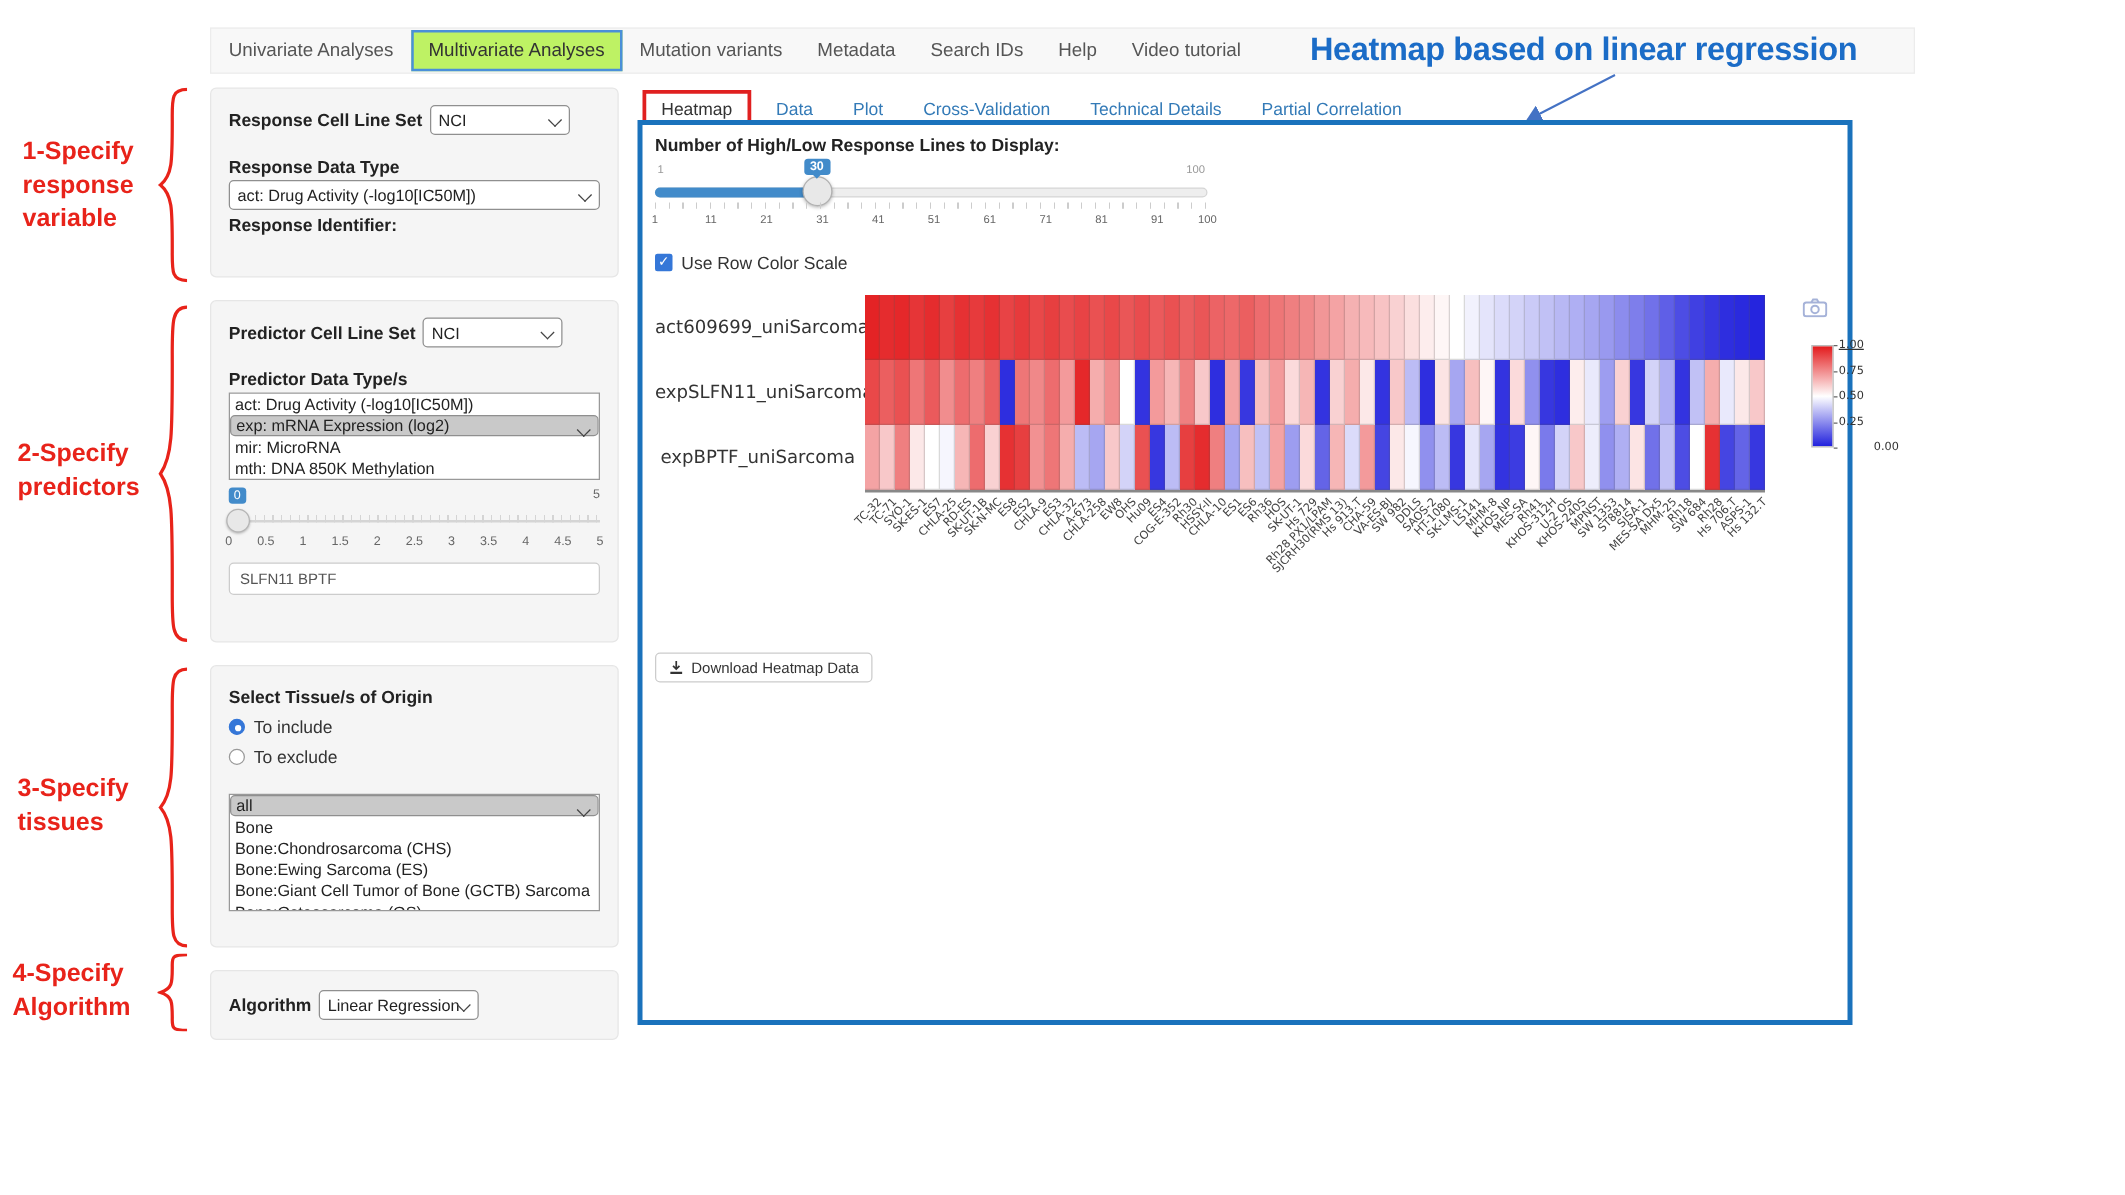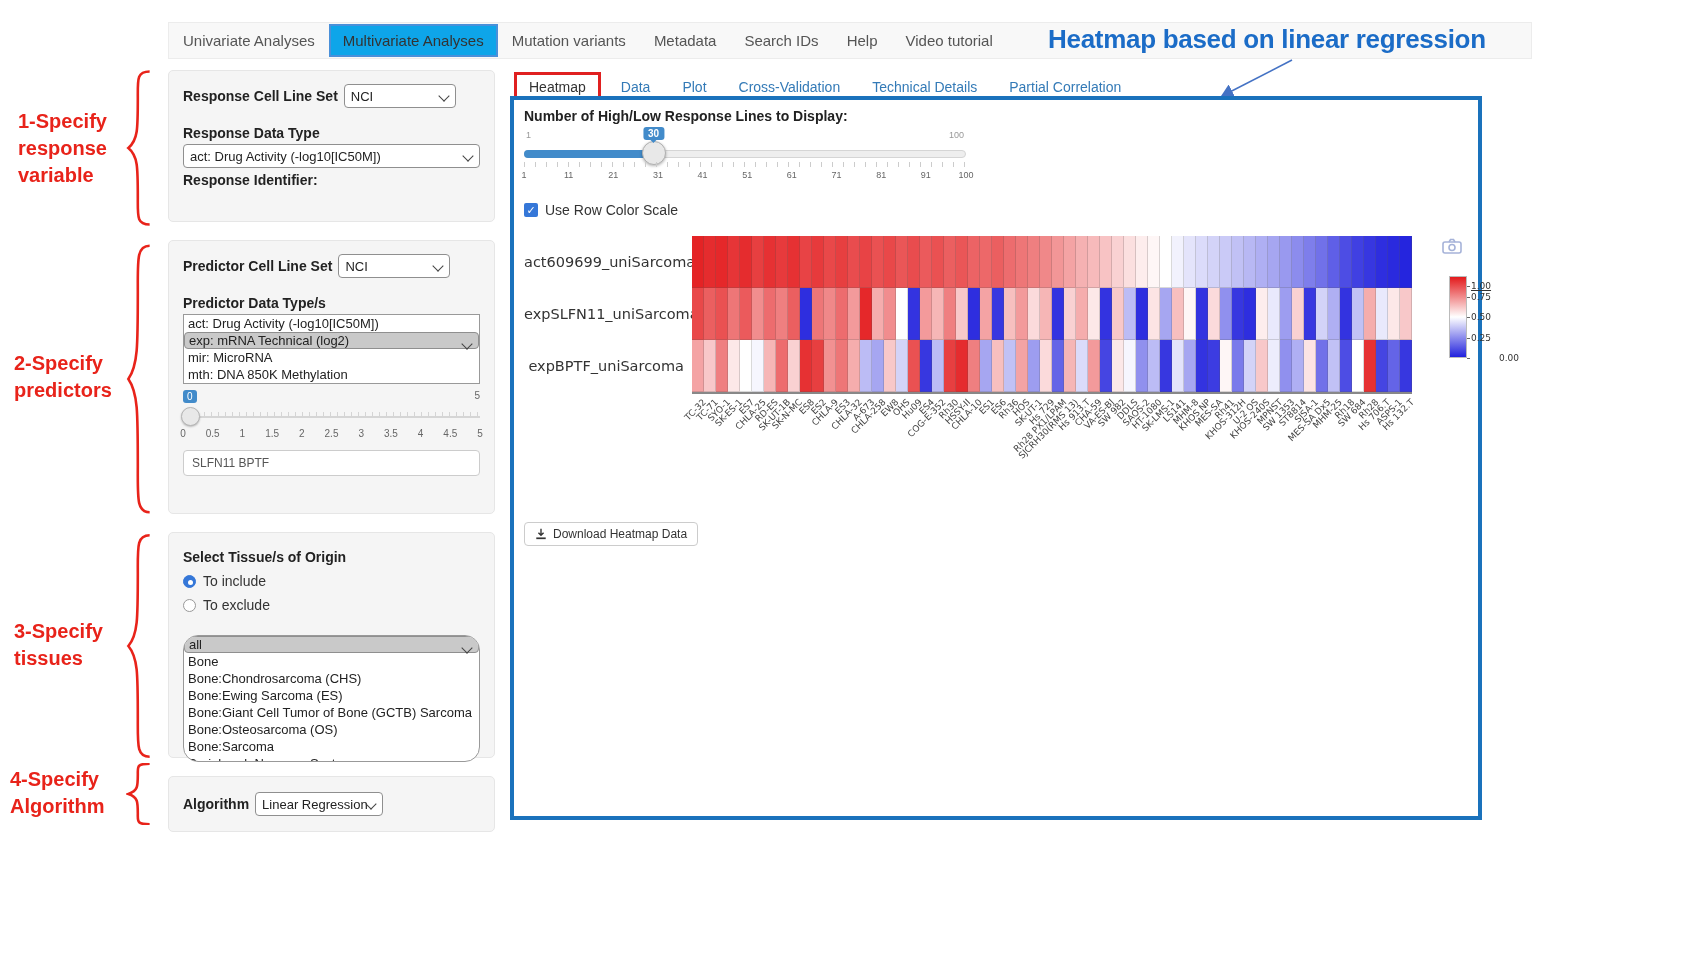--- a/index.html
+++ b/index.html
@@ -2,21 +2,21 @@
 <html><head>
 <meta charset="utf-8">
 <style>
   * { margin:0; padding:0; box-sizing:border-box; }
   html,body { width:1700px; height:956px; background:#ffffff; font-family:"Liberation Sans", sans-serif; overflow:hidden; }
 
   
   .navbar { position:absolute; left:168px; top:22px; width:1364px; height:37px;
             background:#f8f8f8; border:1px solid #ececec; display:flex; align-items:center; }
   .nav-item { padding:8px 14px; font-size:15px; color:#555; cursor:pointer; white-space:nowrap; }
-  .nav-item.active { color:#333; background:#0ea5e9; border:2px solid #4a90d9; padding:6px 12px; }
+  .nav-item.active { color:#333; background:#bef264; border:2px solid #4a90d9; padding:6px 12px; }
 
   
   .big-title { position:absolute; left:1048px; top:24px; width:460px; font-size:26px; font-weight:bold;
                color:#1b6cc7; letter-spacing:-0.3px; }
   .arrow-svg { position:absolute; left:1190px; top:56px; }
 
   
   .step-label { position:absolute; color:#e8231a; font-weight:bold; font-size:20px; line-height:1.35; }
   .brace { position:absolute; width:26px; }
 
@@ -161,21 +161,21 @@
   </div>
 
   <div class="well" style="height:274px;">
     <div class="inline-row">
       <span class="fld-label">Predictor Cell Line Set</span>
       <div class="sel" style="width:112px;">NCI</div>
     </div>
     <div class="fld-label" style="margin-top:17px;">Predictor Data Type/s</div>
     <div class="listbox" style="height:70px;">
         <div class="lb-item">act: Drug Activity (-log10[IC50M])</div>
-        <div class="lb-item sel">exp: mRNA Technical (log2)</div>
+        <div class="lb-item sel">exp: mRNA Expression (log2)</div>
         <div class="lb-item">mir: MicroRNA</div>
         <div class="lb-item">mth: DNA 850K Methylation</div>
       </div>
     <div class="mini-slider">
       <span class="mini-badge">0</span>
       <span class="mini-max">5</span>
       <div class="mini-ticks"></div>
       <div class="mini-track"></div>
       <div class="mini-handle"></div>
       <div class="mini-grid">
@@ -198,21 +198,21 @@
   <div class="well" style="height:226px;">
     <div class="fld-label" style="margin-top:3px;">Select Tissue/s of Origin</div>
     <div class="radio-row">
       <span class="radio on"></span>
       <span>To include</span>
     </div>
     <div class="radio-row">
       <span class="radio"></span>
       <span>To exclude</span>
     </div>
-    <div class="listbox" style="height:127px; margin-top:22px;border-radius:15px;">
+    <div class="listbox" style="height:94px; margin-top:22px;">
         <div class="lb-item sel">all</div>
         <div class="lb-item">Bone</div>
         <div class="lb-item">Bone:Chondrosarcoma (CHS)</div>
         <div class="lb-item">Bone:Ewing Sarcoma (ES)</div>
         <div class="lb-item">Bone:Giant Cell Tumor of Bone (GCTB) Sarcoma</div>
         <div class="lb-item">Bone:Osteosarcoma (OS)</div>
         <div class="lb-item">Bone:Sarcoma</div>
         <div class="lb-item">Peripheral_Nervous_System</div>
       </div>
   </div>
@@ -638,21 +638,21 @@
         <div class="hm-xlab" style="left: 717px;">
           <span>Hs 132.T</span>
         </div>
       </div>
     <svg class="camera" width="20" height="16" viewBox="0 0 20 16">
       <rect x="1" y="4" width="18" height="11" rx="2" fill="none" stroke="#8899cc" stroke-width="1.6"></rect>
       <path d="M7 4 L8.5 1.5 H11.5 L13 4" fill="none" stroke="#8899cc" stroke-width="1.6"></path>
       <circle cx="10" cy="9.5" r="3" fill="none" stroke="#8899cc" stroke-width="1.6"></circle>
     </svg>
     <div class="colorbar"></div>
-  <span class="cb-tick" style="left: 947px; top: 50px; text-decoration: underline;">1.00</span>
+  <span class="cb-tick" style="left: 947px; top: 40px; text-decoration: underline;">1.00</span>
       <span class="cb-tick" style="left: 947px; top: 60.5px;">0.75</span>
       <span class="cb-tick" style="left: 947px; top: 81px;">0.50</span>
       <span class="cb-tick" style="left: 947px; top: 101.5px;">0.25</span>
       <span class="cb-tick" style="left: 947px; top: 122px; padding-left: 28px;">0.00</span>
     </div>
 
 
   <div class="dl-btn">
     <svg width="12" height="12" viewBox="0 0 14 14">
       <path d="M7 1 V8 M4 5.5 L7 8.5 L10 5.5" fill="none" stroke="#333" stroke-width="1.6"></path>

